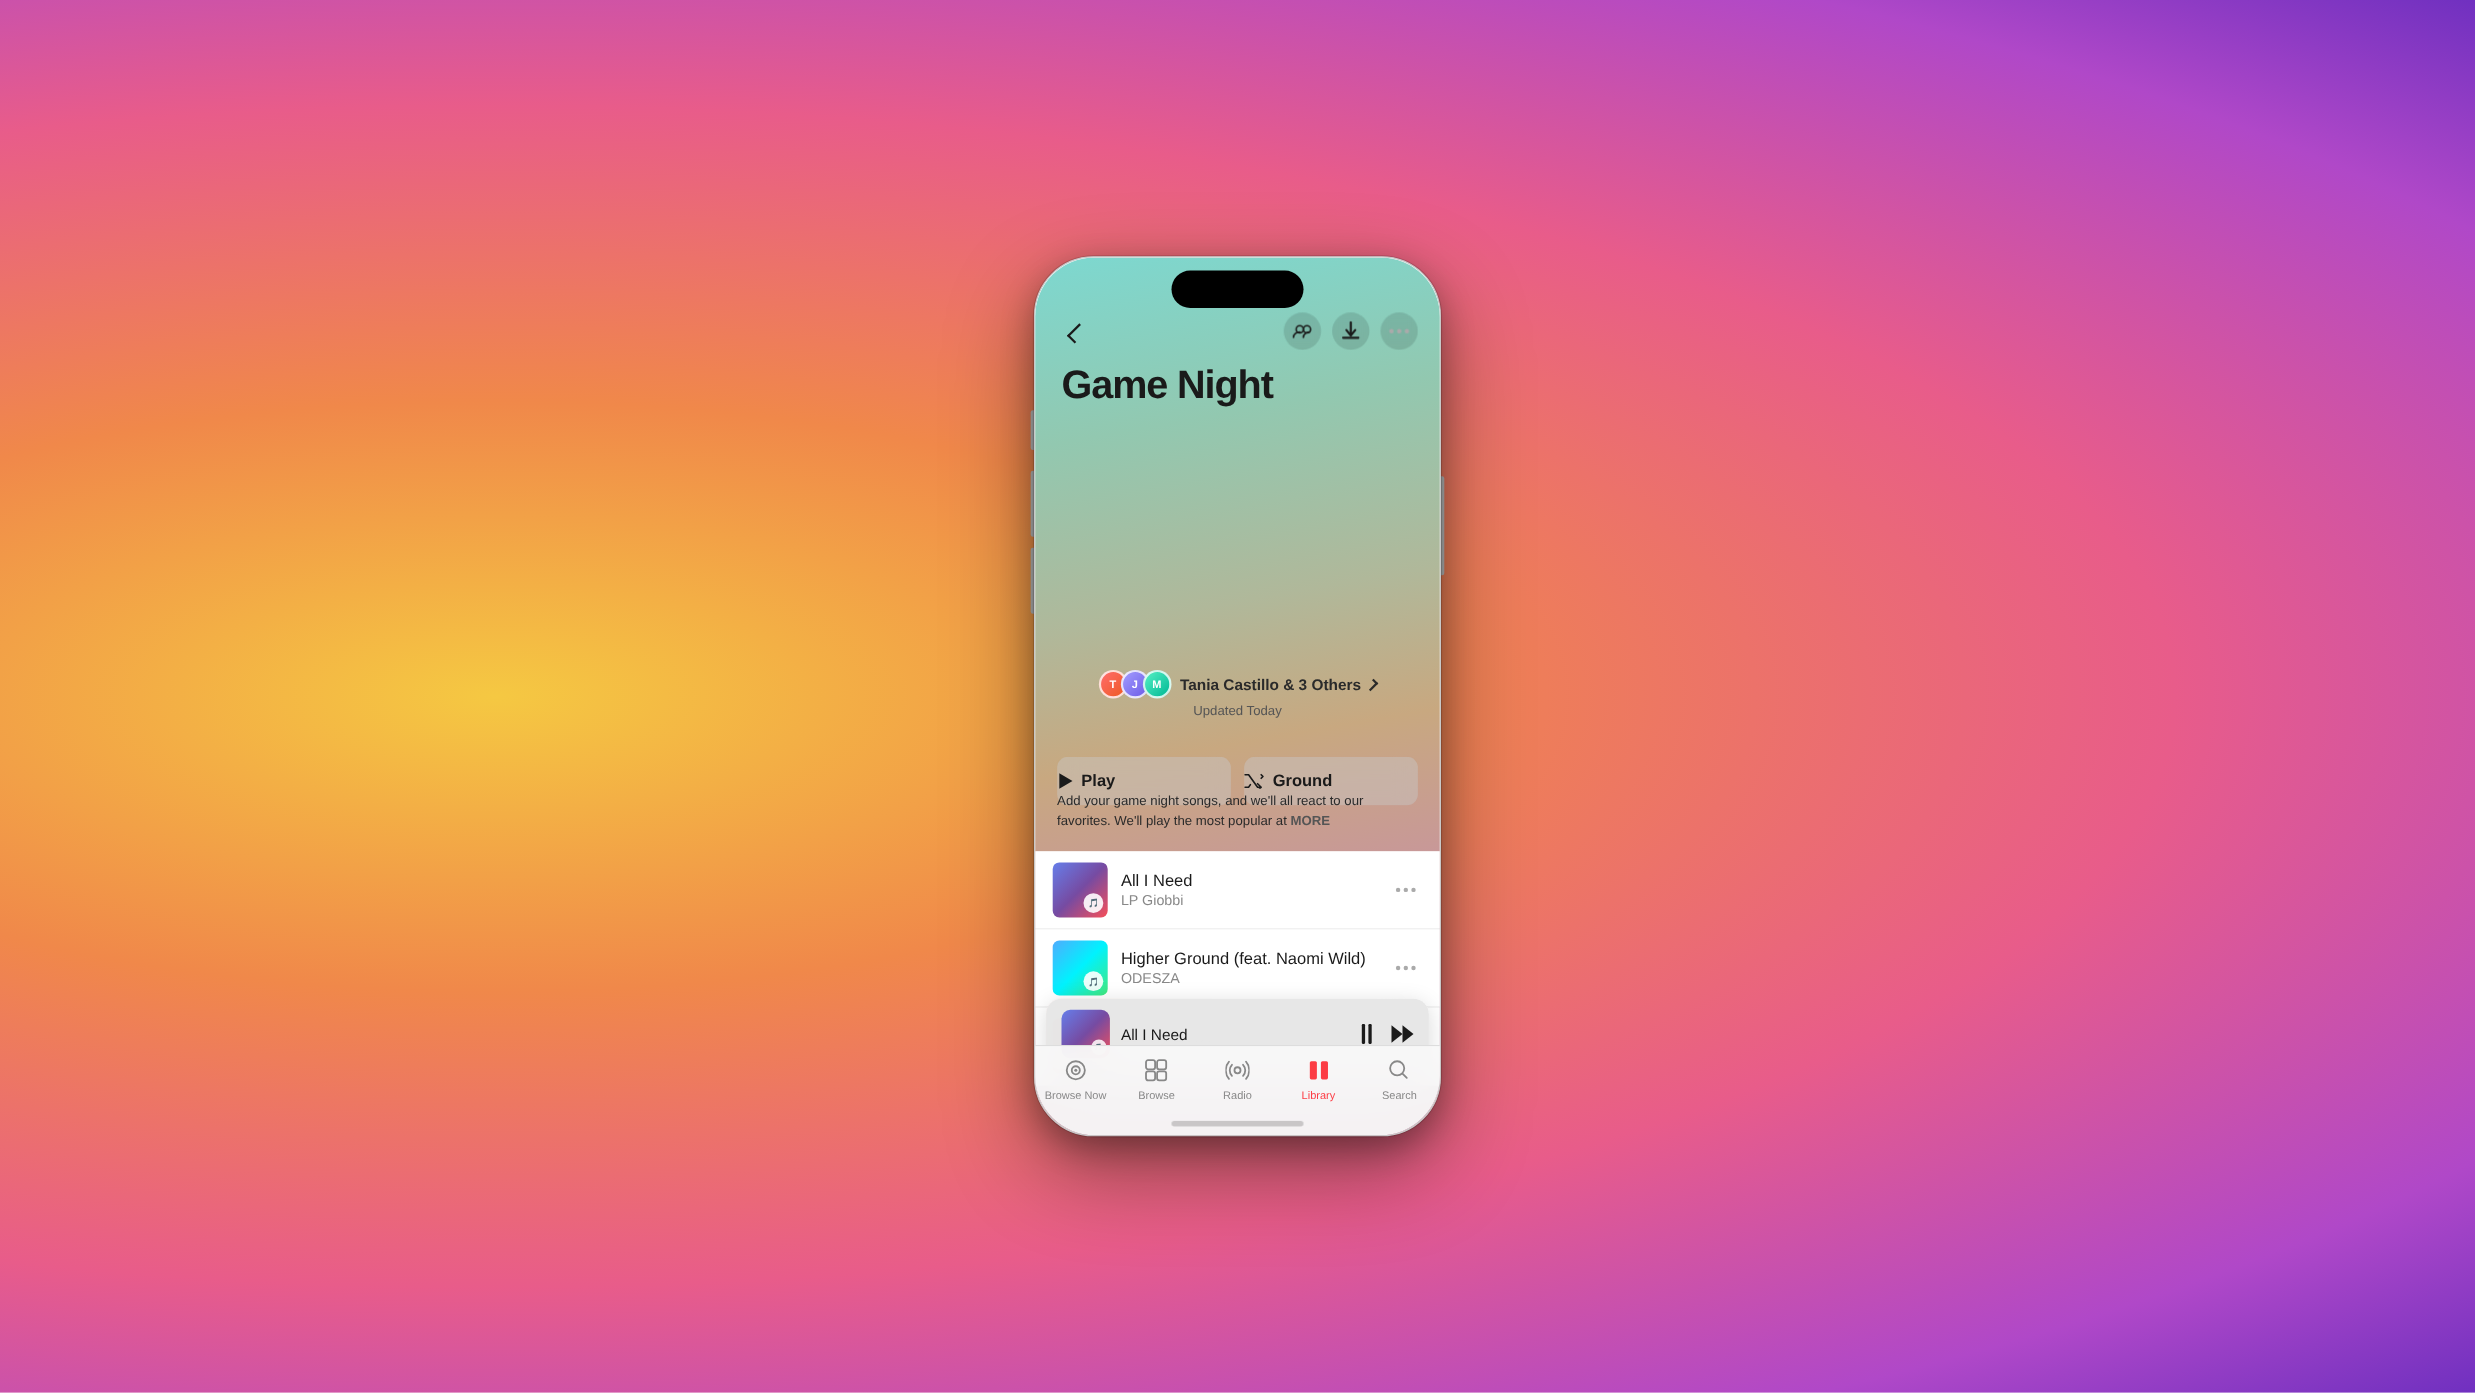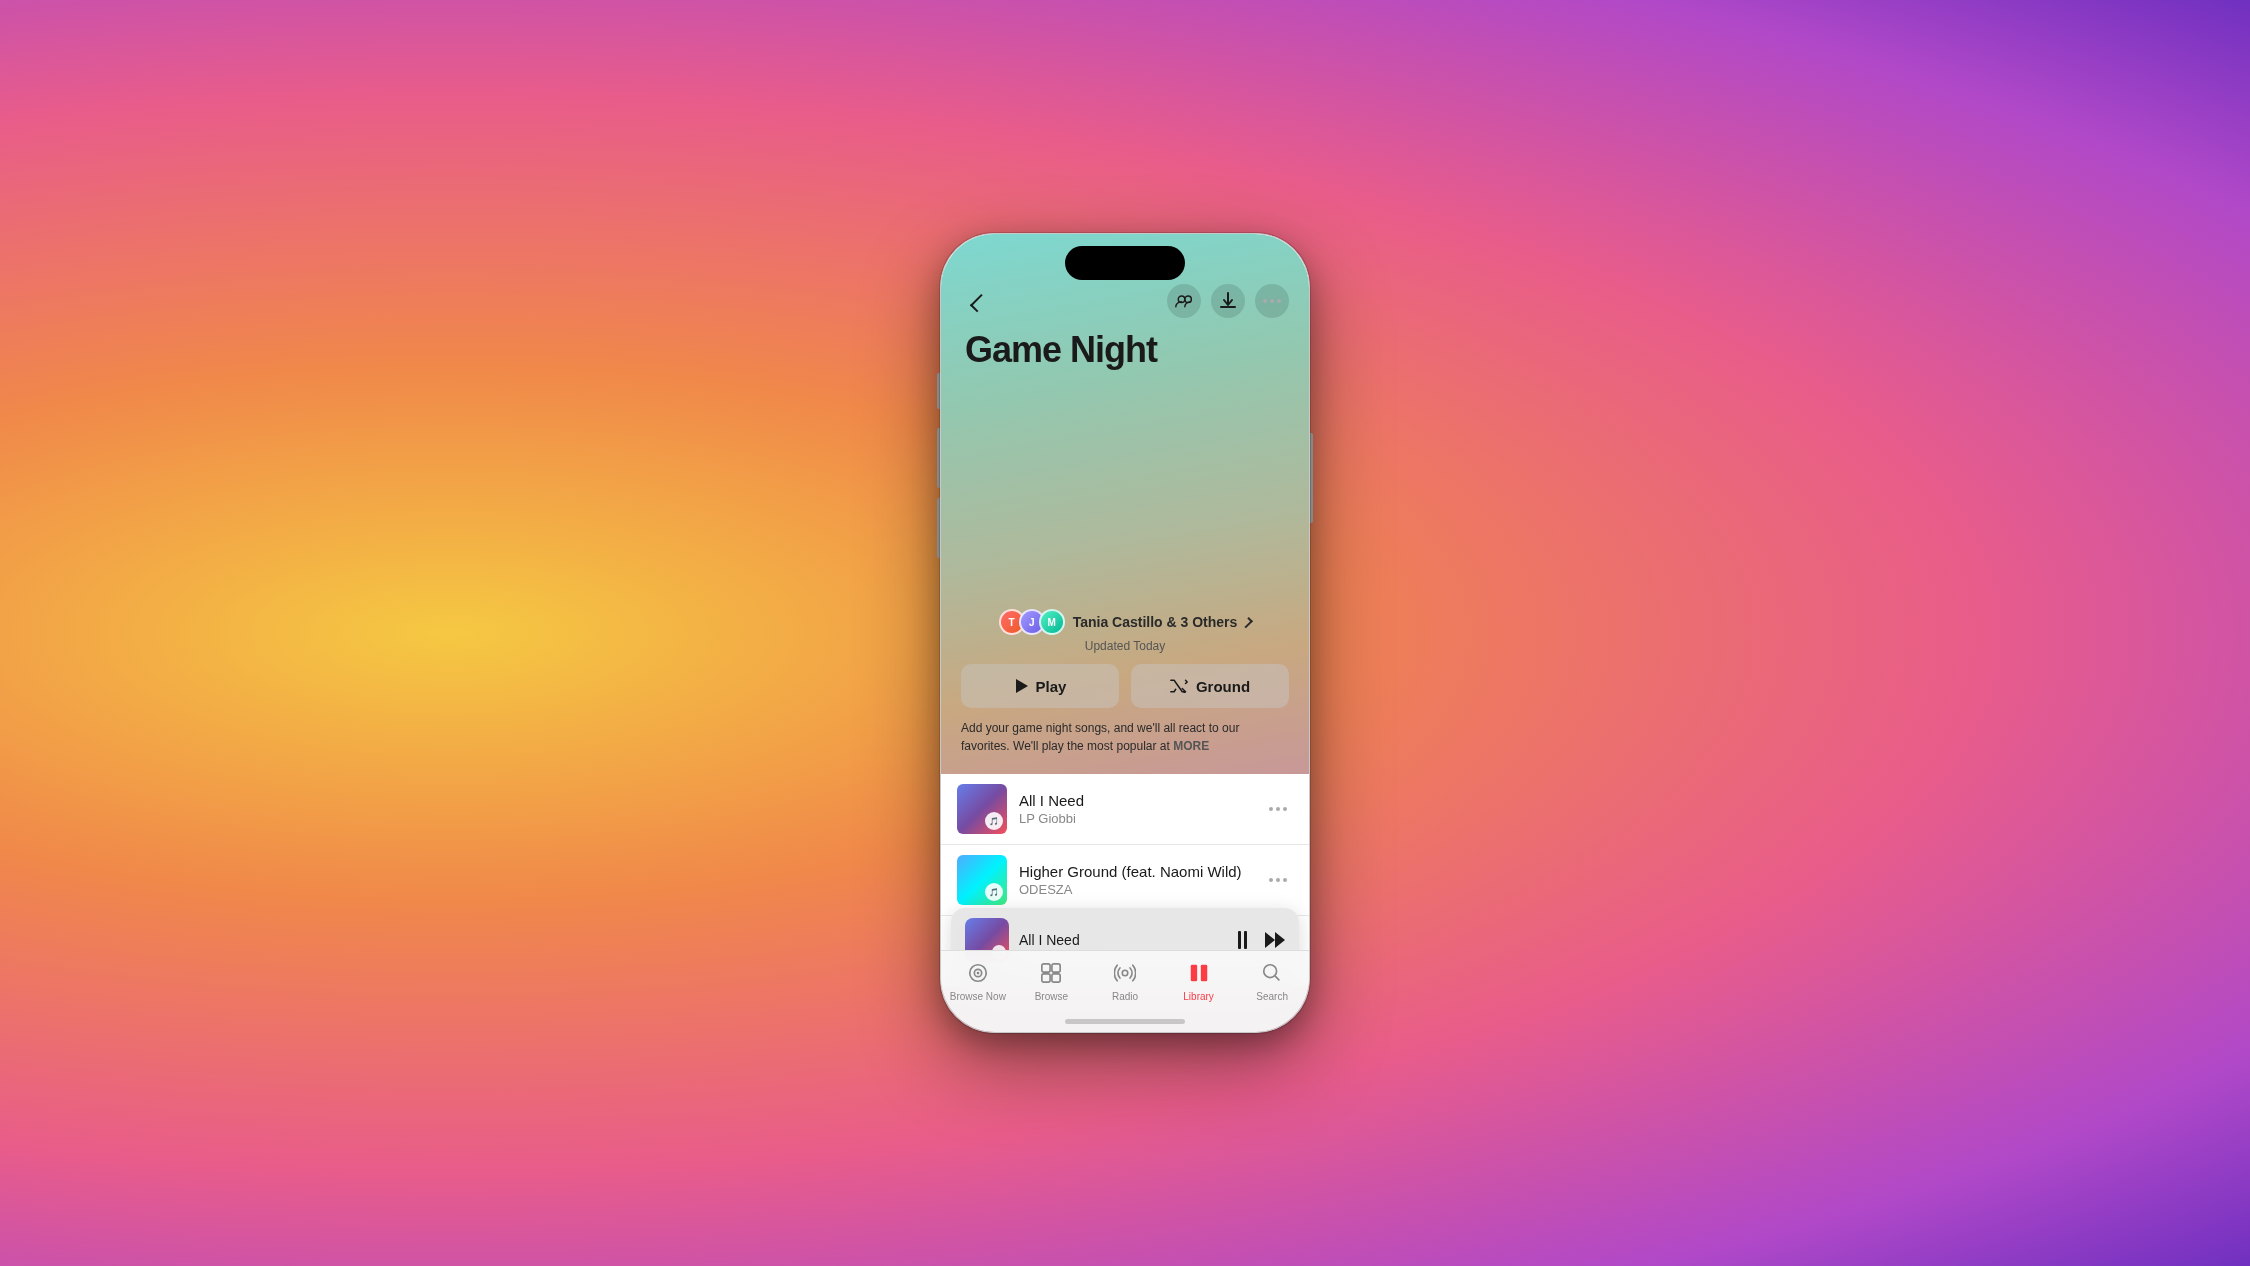--- a/index.html
+++ b/index.html
@@ -304,24 +304,24 @@
     }
 
     .play-btn, .shuffle-btn {
       flex: 1;
       height: 44px;
       border-radius: 10px;
       background: rgba(200,200,200,0.45);
       backdrop-filter: blur(10px);
       display: flex;
       align-items: center;
-      justify-content: center;
       gap: 8px;
       cursor: pointer;
       border: none;
+      margin-top: 24px;
     }
 
     .play-btn-label, .shuffle-btn-label {
       font-size: 15px;
       font-weight: 600;
       color: #1a1a1a;
     }
 
     .play-triangle {
       width: 0;

